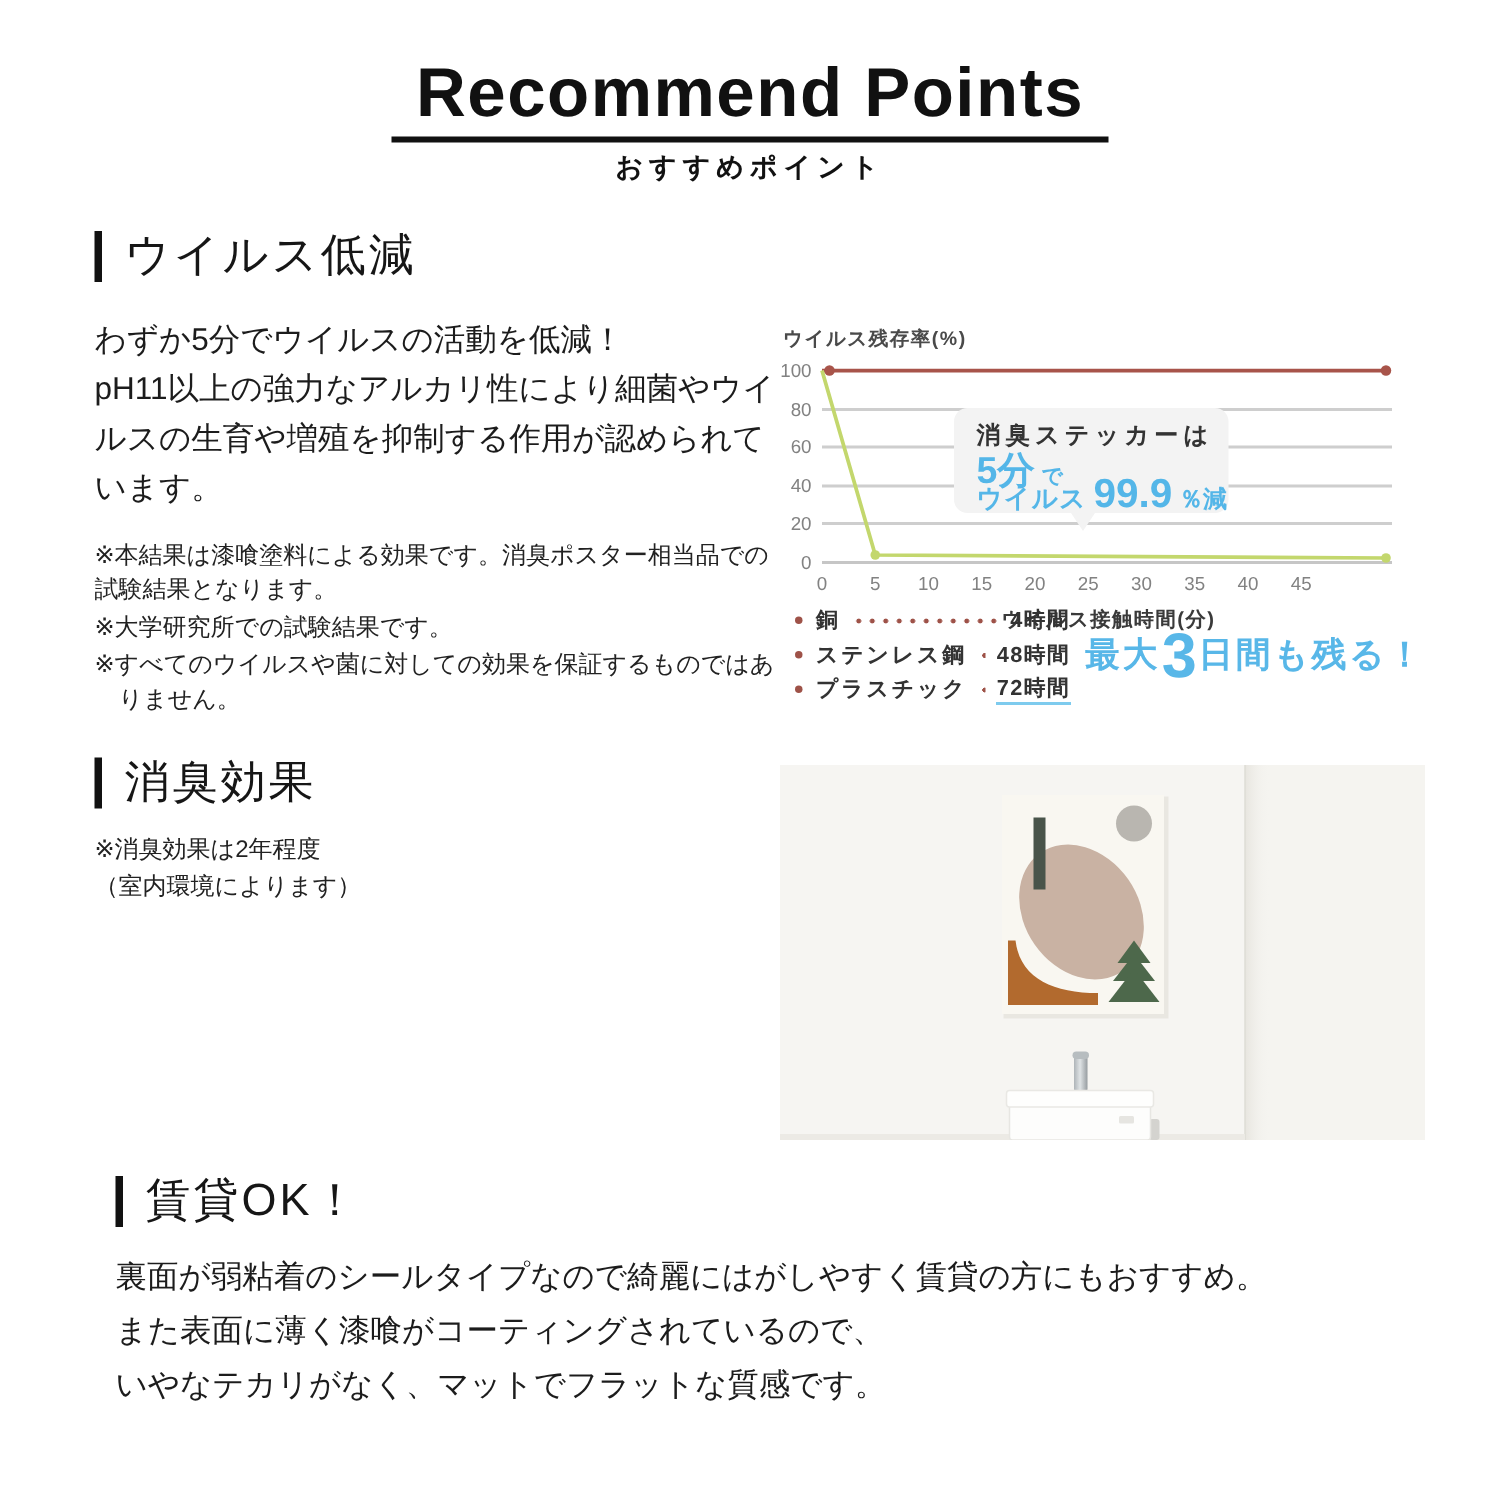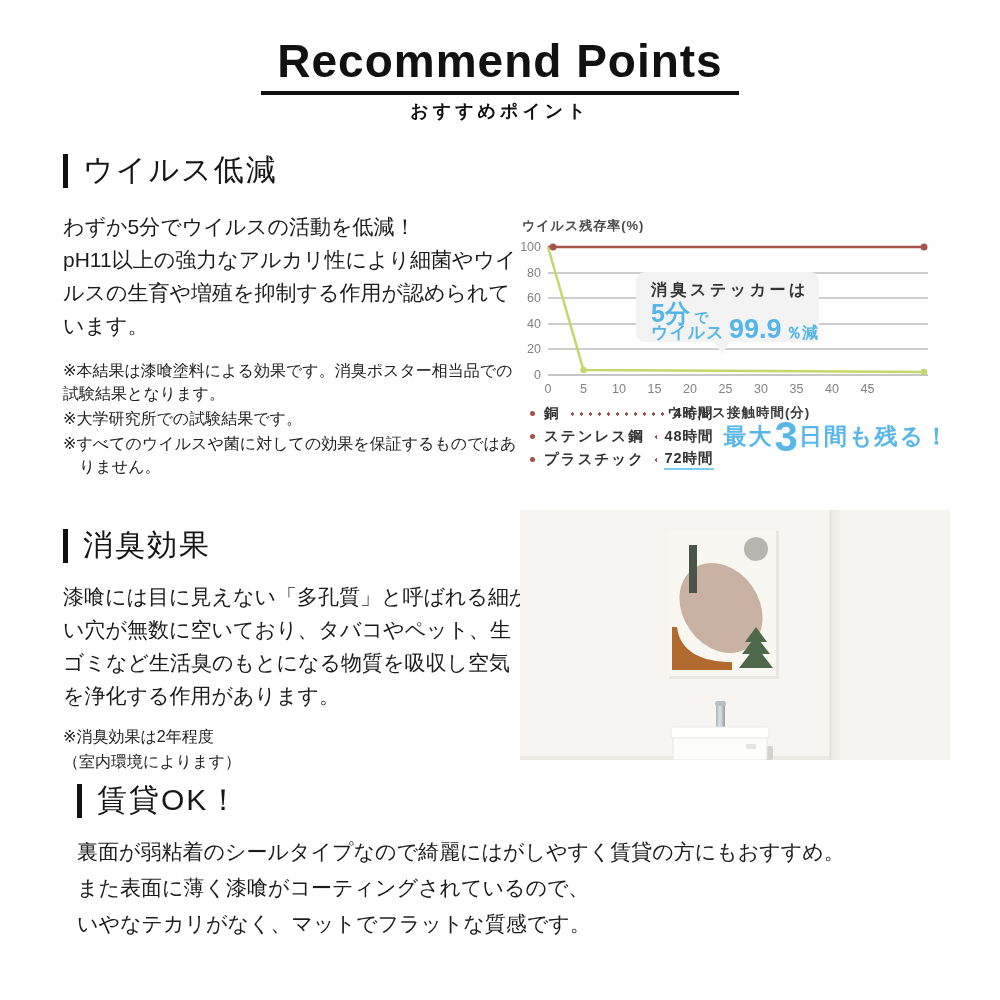--- a/index.html
+++ b/index.html
@@ -38,21 +38,21 @@
   .legend-leader { flex:1; height:4px; margin:0 7px;
     background-image:radial-gradient(circle,#9e5248 1.5px,rgba(0,0,0,0) 1.8px);
     background-size:9px 4px; background-repeat:repeat-x; background-position:left center; }
   .legend-value { letter-spacing:1px; }
   .u-blue { border-bottom:2px solid #7ecbee; padding-bottom:0px; }
   .legend-highlight { flex:1; display:flex; align-items:center; justify-content:center;
     color:#58b7e8; font-weight:700; padding-left:10px; white-space:nowrap; }
   .hl-s { font-size:23px; letter-spacing:2px; }
   .hl-b { font-size:42px; line-height:1; letter-spacing:0; margin:0 1px; }
 
-  #sec2 { position:absolute; left:63px; top:525px; width:468px; }
+  #sec2 { position:absolute; left:63px; top:501px; width:468px; }
   #sec2 .body-p { margin-top:14px; }
   #sec2 .notes { margin-top:13px; }
 
   #photo { position:absolute; left:520px; top:510px; width:430px; height:250px; }
 
   #sec3 { position:absolute; left:77px; top:780px; width:910px; }
   #sec3 .body-wrap { margin-top:13px; }
   #sec3 .body-p { line-height:36px; }
 
   svg text { font-family:"Liberation Sans","DejaVu Sans",sans-serif; }
@@ -175,21 +175,20 @@
       <span class="hl-b">3</span>
       <span class="hl-s">日間も残る！</span>
     </div>
   </div>
 
   <section id="sec2">
     <div class="sec-head">
       <span class="sec-bar"></span>
       <h2 class="sec-title">消臭効果</h2>
     </div>
-    <p class="body-p">漆喰には目に見えない「多孔質」と呼ばれる細かい穴が無数に空いており、タバコやペット、生ゴミなど生活臭のもとになる物質を吸収し空気を浄化する作用があります。</p>
     <div class="notes">
       <p>※消臭効果は2年程度</p>
       <p>（室内環境によります）</p>
     </div>
   </section>
 
   <div id="photo">
     <svg width="430" height="250" viewBox="0 0 430 250">
       <defs>
         <linearGradient id="cornerShade" x1="0" y1="0" x2="1" y2="0">

